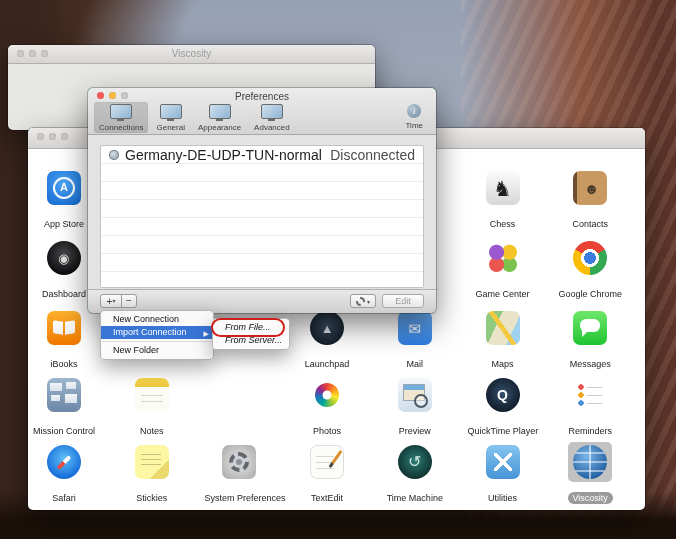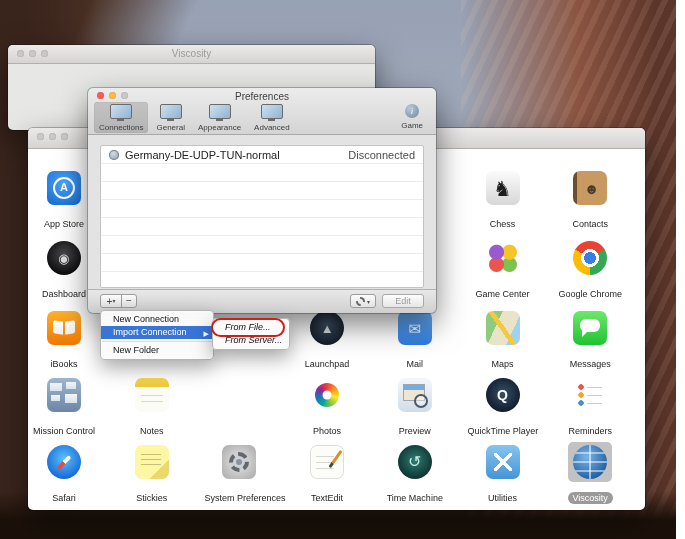--- a/index.html
+++ b/index.html
@@ -117,21 +117,21 @@
   .tb-item{display:flex;flex-direction:column;align-items:center;font-size:8px;color:#3c3c3c;padding:2px 5px 1px;border-radius:4px;}
   .tb-item.selected{background:rgba(0,0,0,.15);box-shadow:inset 0 0 1px rgba(0,0,0,.35);}
   .tb-icon{width:20px;height:13px;border:1px solid #6b6b6b;border-radius:2px;background:linear-gradient(135deg,#cfe0ef,#8fb3d2);margin-bottom:4px;position:relative;}
   .tb-icon::after{content:"";position:absolute;left:6px;bottom:-3px;width:7px;height:2px;background:#6b6b6b;}
   .tb-about{margin-left:auto;}
   .about-icon{width:14px;height:14px;border-radius:50%;background:radial-gradient(circle at 35% 30%,#b8c8d8,#71899f);
     color:#fff;font-size:9px;font-style:italic;font-family:"Liberation Serif",serif;display:flex;align-items:center;justify-content:center;margin-bottom:3px;}
   .prefs-body{position:absolute;left:0;top:47px;right:0;bottom:23px;background:#e3e3e3;}
   .conn-list{position:absolute;left:12px;right:12px;top:10px;bottom:2px;background:#fff;border:1px solid #c3c3c3;border-radius:2px;overflow:hidden;
     background-image:repeating-linear-gradient(180deg,#fff 0 17px,#ececec 17px 18px);}
-  .conn-row{height:18px;display:flex;align-items:center;font-size:11px;color:#222;padding:0 8px;gap:6px;}
+  .conn-row{height:18px;display:flex;align-items:center;font-size:14px;color:#222;padding:0 8px;gap:6px;}
   .globe-icon{width:10px;height:10px;border-radius:50%;background:radial-gradient(circle at 40% 35%,#d4dde4,#8b98a3);box-shadow:inset 0 0 0 1px #79858f;}
   .conn-name{flex:1;}
   .conn-status{color:#4c4c4c;}
   .prefs-footer{position:absolute;left:0;bottom:0;width:100%;height:23px;background:linear-gradient(#e8e8e8,#cfcfcf);border-top:1px solid #b0b0b0;border-radius:0 0 5px 5px;}
   .seg{position:absolute;left:12px;top:4px;display:flex;}
   .seg-btn{height:14px;border:1px solid #9c9c9c;background:linear-gradient(#fcfcfc,#e2e2e2);font-size:10px;line-height:12px;text-align:center;color:#444;box-sizing:border-box;}
   .seg-btn.add{width:22px;border-radius:3px 0 0 3px;}
   .seg-btn.remove{width:16px;margin-left:-1px;border-radius:0 3px 3px 0;}
   .caret{font-size:6px;vertical-align:2px;color:#555;}
   .gear-btn{position:absolute;right:60px;top:4px;width:26px;height:14px;border:1px solid #9c9c9c;border-radius:3px;
@@ -294,21 +294,21 @@
               <div class="tb-icon"></div>
               <div class="tb-label">Appearance</div>
             </div>
             <div class="tb-item">
               <div class="tb-icon"></div>
               <div class="tb-label">Advanced</div>
             </div>
           </div>
         <div class="tb-item tb-about">
           <div class="about-icon">i</div>
-          <div class="tb-label">Game</div>
+          <div class="tb-label">Time</div>
         </div>
       </div>
     </div>
     <div class="prefs-body">
       <div class="conn-list">
           <div class="conn-row">
             <span class="globe-icon"></span>
             <span class="conn-name">Germany-DE-UDP-TUN-normal</span>
             <span class="conn-status">Disconnected</span>
           </div>

